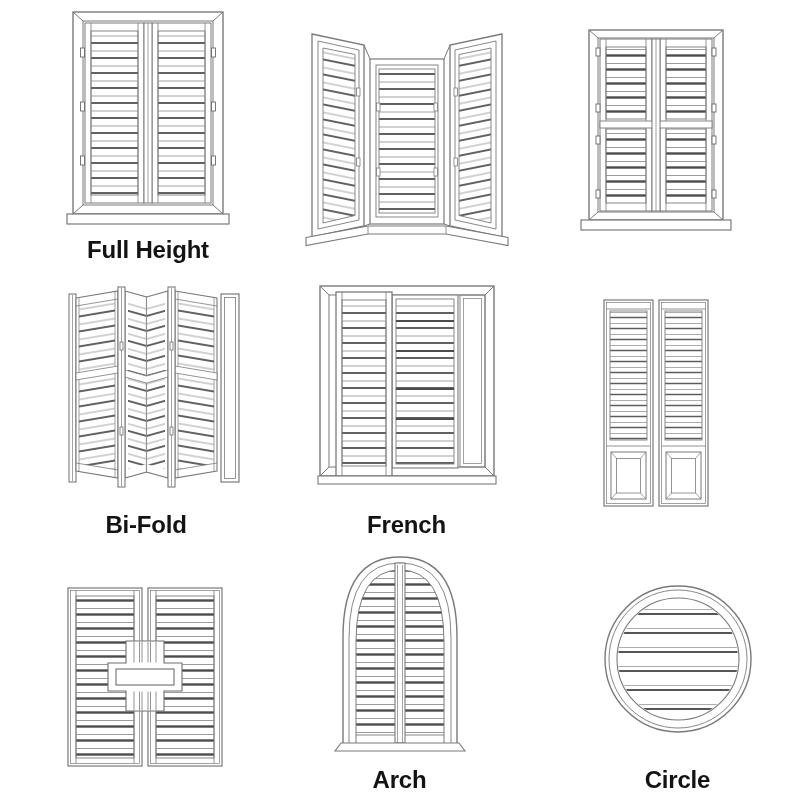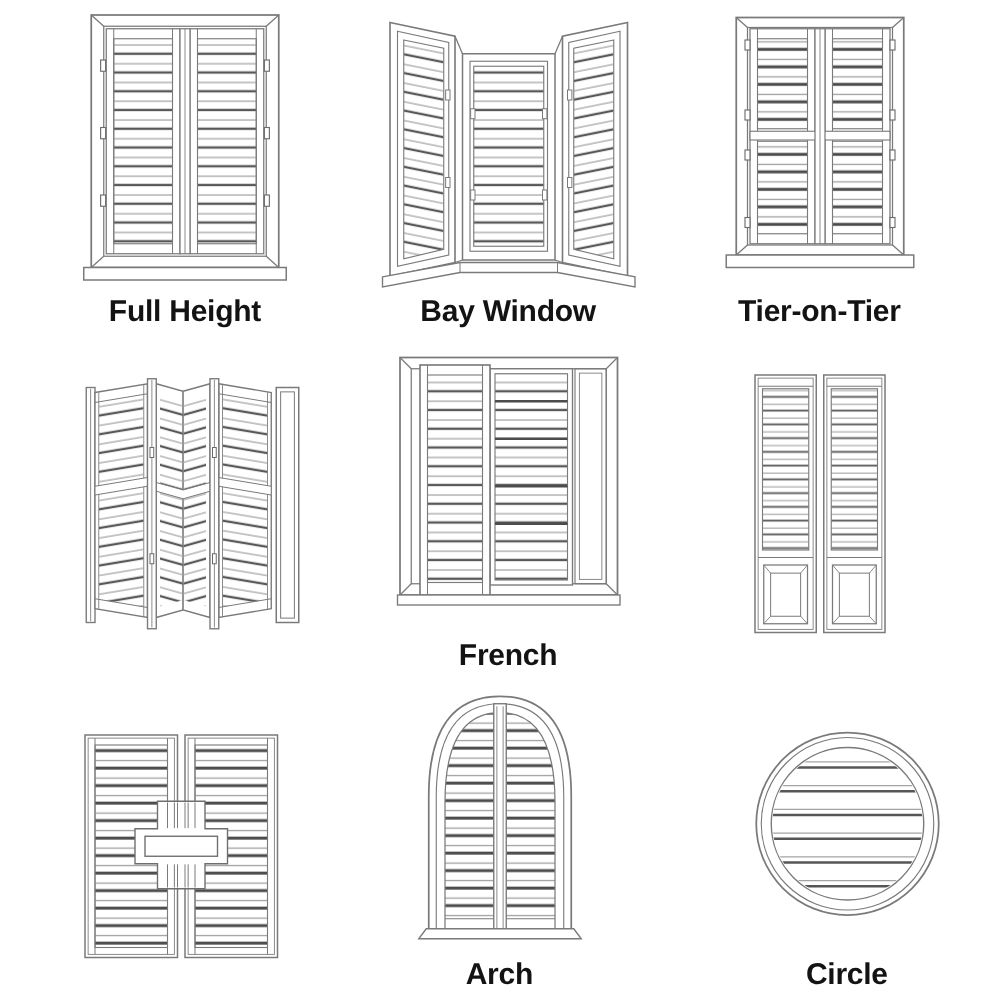--- a/index.html
+++ b/index.html
@@ -133,21 +133,20 @@
           <rect x="152" y="85" width="3.5" height="8" fill="#fff" stroke-width="0.8"></rect>
           <rect x="152" y="150" width="3.5" height="8" fill="#fff" stroke-width="0.8"></rect>
         </g>
         <g>
           <path d="M24,219.5 L86,208 L164,208 L226,219.5 L226,227.5 L164,216 L86,216 L24,227.5 Z" fill="#fff" stroke-width="1.1"></path>
           <line x1="86" y1="208" x2="86" y2="216" stroke-width="0.8"></line>
           <line x1="164" y1="208" x2="164" y2="216" stroke-width="0.8"></line>
         </g>
       </g>
     </svg>
-    <figcaption>Bay Window</figcaption>
   </figure>
 
   <figure class="cell" style="transform:translateX(-11px)">
     <svg class="draw" width="250" height="234" viewBox="0 0 250 234">
       <g stroke="#7a7a7a" fill="none">
         <g>
           <rect x="58" y="12" width="134" height="190" fill="#fff" stroke-width="1.4"></rect>
           <rect x="67" y="20" width="116" height="174" stroke-width="1"></rect>
           <line x1="58" y1="12" x2="67" y2="20"></line>
             <line x1="192" y1="12" x2="183" y2="20"></line>
@@ -179,21 +178,20 @@
           <rect x="65" y="118" width="4" height="8"></rect>
             <rect x="65" y="172" width="4" height="8"></rect>
           <rect x="181" y="30" width="4" height="8"></rect>
             <rect x="181" y="86" width="4" height="8"></rect>
           <rect x="181" y="118" width="4" height="8"></rect>
             <rect x="181" y="172" width="4" height="8"></rect>
         </g>
         <rect x="50" y="202" width="150" height="10" fill="#fff" stroke-width="1.2"></rect>
       </g>
     </svg>
-    <figcaption>Tier-on-Tier</figcaption>
   </figure>
 
   <figure class="cell" style="transform:translateX(13px)">
     <svg class="draw" width="250" height="239" viewBox="0 0 250 239">
       <defs>
         <clipPath id="bf1">
             <polygon points="58,33.5 94,27.5 94,197.5 58,191.5"></polygon>
           </clipPath>
         <clipPath id="bf2a">
             <polygon points="107,27.8 125.5,33 125.5,192 107,197.2"></polygon>
@@ -263,20 +261,21 @@
           <rect x="99" y="155" width="3" height="8" fill="#fff" stroke="#6a6a6a" stroke-width="0.8"></rect>
         </g>
         <g>
           <rect x="147" y="15" width="7" height="200" fill="#fff" stroke-width="1.1"></rect>
           <line x1="150.5" y1="16" x2="150.5" y2="214" stroke-width="0.7"></line>
           <rect x="149" y="70" width="3" height="8" fill="#fff" stroke="#6a6a6a" stroke-width="0.8"></rect>
           <rect x="149" y="155" width="3" height="8" fill="#fff" stroke="#6a6a6a" stroke-width="0.8"></rect>
         </g>
       </g>
     </svg>
+    <figcaption>Bi-Fold</figcaption>
   </figure>
 
   <figure class="cell" style="transform:translateX(7px)">
     <svg class="draw" width="250" height="239" viewBox="0 0 250 239">
       <g stroke="#7a7a7a" fill="none">
         <g>
           <rect x="38" y="14" width="174" height="190" fill="#fff" stroke-width="1.4"></rect>
           <rect x="47" y="23" width="156" height="172" stroke-width="1"></rect>
           <line x1="38" y1="14" x2="47" y2="23"></line>
             <line x1="212" y1="14" x2="203" y2="23"></line>

